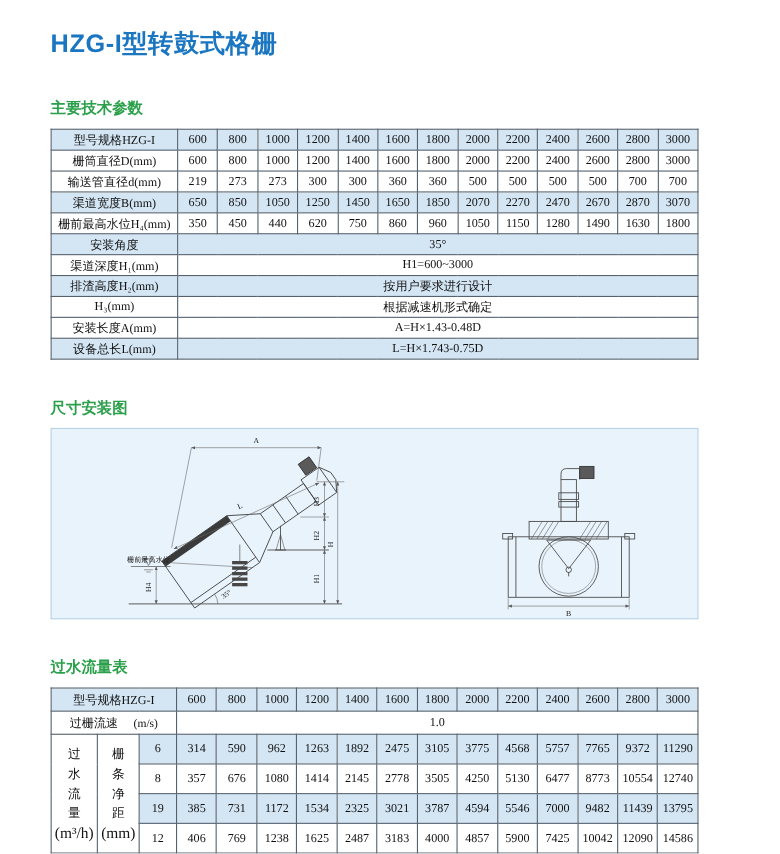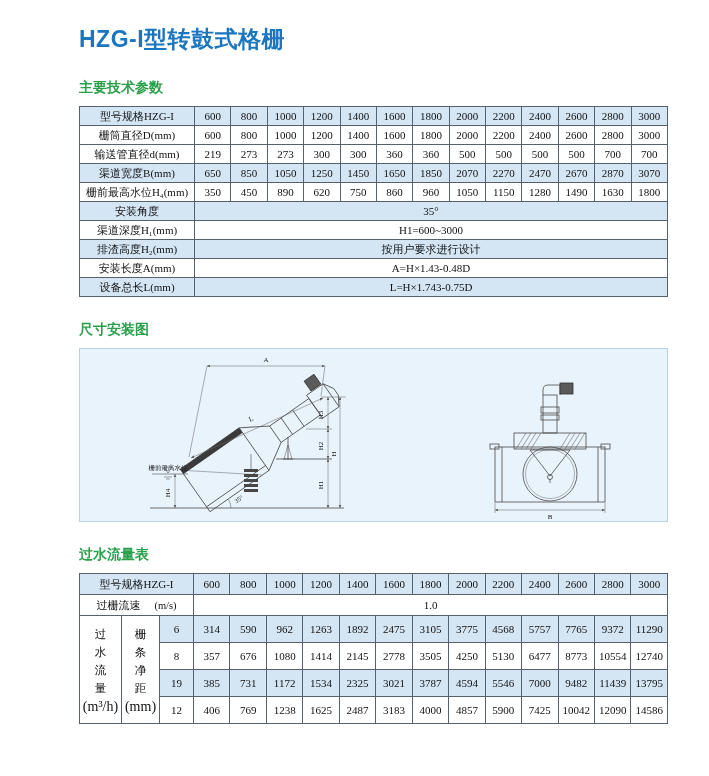--- a/index.html
+++ b/index.html
@@ -1,21 +1,21 @@
 <!DOCTYPE html>
 <html><head>
 <meta charset="utf-8">
 <style>
   * { margin:0; padding:0; box-sizing:border-box; }
   html,body { width:709px; height:776px; background:#ffffff; overflow:hidden; }
   body { font-family:"Liberation Serif","DejaVu Serif",serif; color:#111; position:relative; }
-  .content { position:absolute; left:79px; top:0; width:589px; }
+  .content { position:absolute; left:46px; top:0; width:589px; }
   .page-title { margin-top:24px; font-family:"Liberation Sans","DejaVu Sans",sans-serif;
                 font-weight:bold; font-size:23px; color:#1b76c1; letter-spacing:0.5px; }
-  .section-h { margin-top:24px; margin-bottom:9px; font-family:"Liberation Sans","DejaVu Sans",sans-serif;
+  .section-h { margin-top:35px; margin-bottom:9px; font-family:"Liberation Sans","DejaVu Sans",sans-serif;
                font-weight:bold; font-size:14px; color:#2ba04b; }
   table { border-collapse:collapse; width:589px; table-layout:fixed; font-size:11px; }
   td { border:1px solid #55626e; text-align:center; vertical-align:middle;
        padding:0 1px; font-weight:normal; overflow:hidden; }
   .t1 { border:1px solid #3c4752; }
   .t1 td { height:19px; }
   .t2 { border:1px solid #3c4752; }
   .t2 tr.hdr td { height:21px; }
   .t2 tr.datarow td { height:27px; }
   tr.blue td { background:#d4e6f4; }
@@ -119,21 +119,21 @@
           <td>2270</td>
           <td>2470</td>
           <td>2670</td>
           <td>2870</td>
           <td>3070</td>
         </tr>
         <tr class="">
           <td class="lbl">栅前最高水位H₄(mm)</td>
           <td>350</td>
           <td>450</td>
-          <td>890</td>
+          <td>440</td>
           <td>620</td>
           <td>750</td>
           <td>860</td>
           <td>960</td>
           <td>1050</td>
           <td>1150</td>
           <td>1280</td>
           <td>1490</td>
           <td>1630</td>
           <td>1800</td>
@@ -142,20 +142,24 @@
           <td class="lbl">安装角度</td>
           <td colspan="13">35°</td>
         </tr>
         <tr class="">
           <td class="lbl">渠道深度H₁(mm)</td>
           <td colspan="13">H1=600~3000</td>
         </tr>
         <tr class="blue">
           <td class="lbl">排渣高度H₂(mm)</td>
           <td colspan="13">按用户要求进行设计</td>
+        </tr>
+        <tr class="">
+          <td class="lbl">H₃(mm)</td>
+          <td colspan="13">根据减速机形式确定</td>
         </tr>
         <tr class="">
           <td class="lbl">安装长度A(mm)</td>
           <td colspan="13">A=H×1.43-0.48D</td>
         </tr>
         <tr class="blue">
           <td class="lbl">设备总长L(mm)</td>
           <td colspan="13">L=H×1.743-0.75D</td>
         </tr>
       </tbody>

